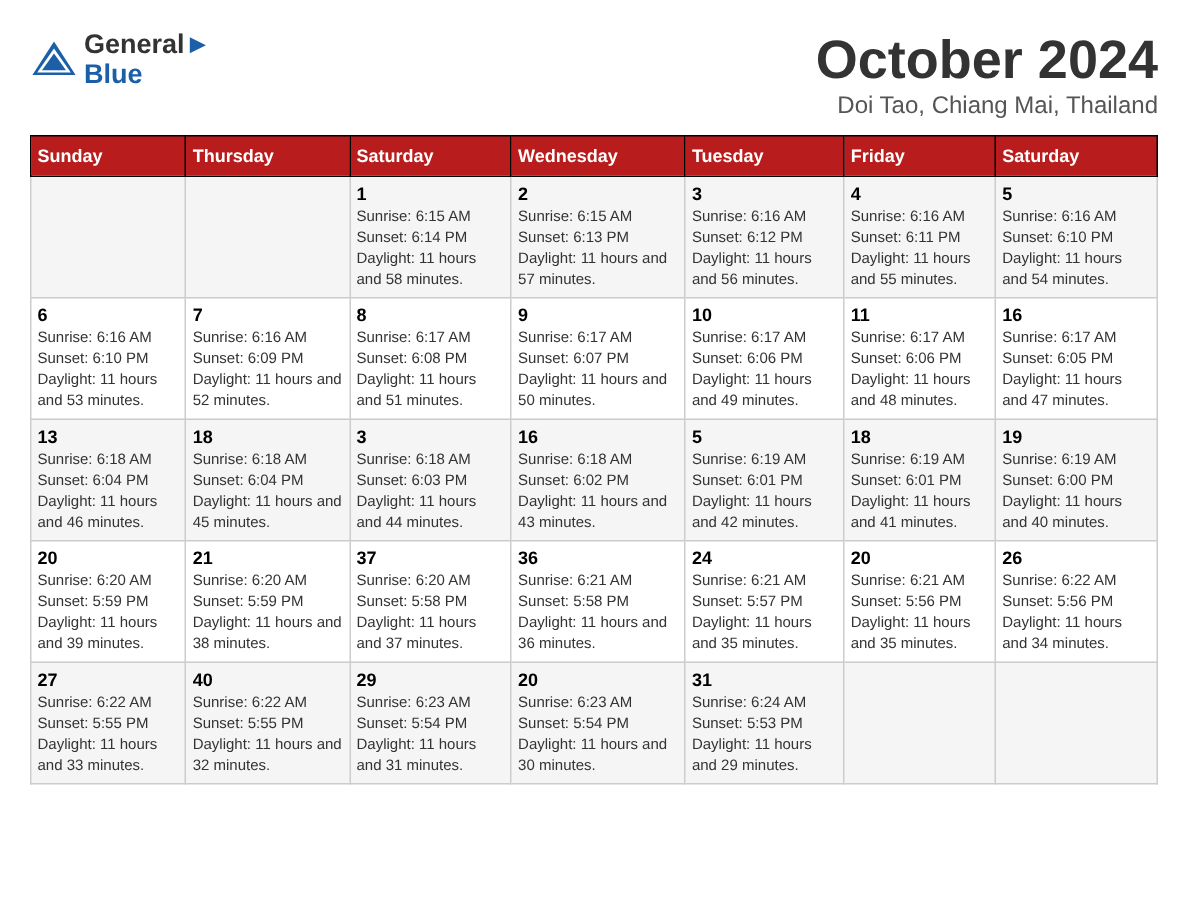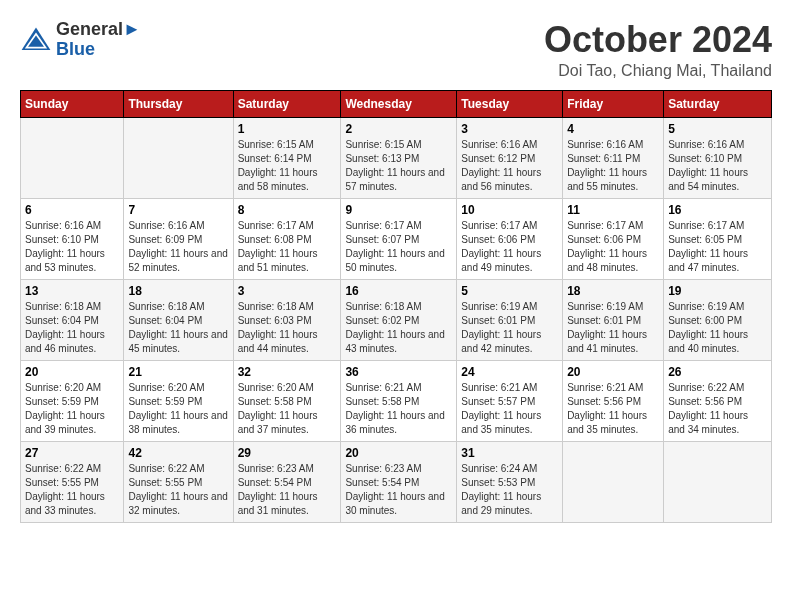--- a/index.html
+++ b/index.html
@@ -248,21 +248,21 @@
 Sunset: 5:59 PM
 Daylight: 11 hours and 39 minutes.</div>
         </td>
         <td>
           <span class="day-num">21</span>
           <div class="day-info" style="white-space: pre-line;">Sunrise: 6:20 AM
 Sunset: 5:59 PM
 Daylight: 11 hours and 38 minutes.</div>
         </td>
         <td>
-          <span class="day-num">32</span>
+          <span class="day-num">37</span>
           <div class="day-info" style="white-space: pre-line;">Sunrise: 6:20 AM
 Sunset: 5:58 PM
 Daylight: 11 hours and 37 minutes.</div>
         </td>
         <td>
           <span class="day-num">36</span>
           <div class="day-info" style="white-space: pre-line;">Sunrise: 6:21 AM
 Sunset: 5:58 PM
 Daylight: 11 hours and 36 minutes.</div>
         </td>
@@ -286,21 +286,21 @@
         </td>
       </tr>
       <tr>
         <td>
           <span class="day-num">27</span>
           <div class="day-info" style="white-space: pre-line;">Sunrise: 6:22 AM
 Sunset: 5:55 PM
 Daylight: 11 hours and 33 minutes.</div>
         </td>
         <td>
-          <span class="day-num">42</span>
+          <span class="day-num">40</span>
           <div class="day-info" style="white-space: pre-line;">Sunrise: 6:22 AM
 Sunset: 5:55 PM
 Daylight: 11 hours and 32 minutes.</div>
         </td>
         <td>
           <span class="day-num">29</span>
           <div class="day-info" style="white-space: pre-line;">Sunrise: 6:23 AM
 Sunset: 5:54 PM
 Daylight: 11 hours and 31 minutes.</div>
         </td>

